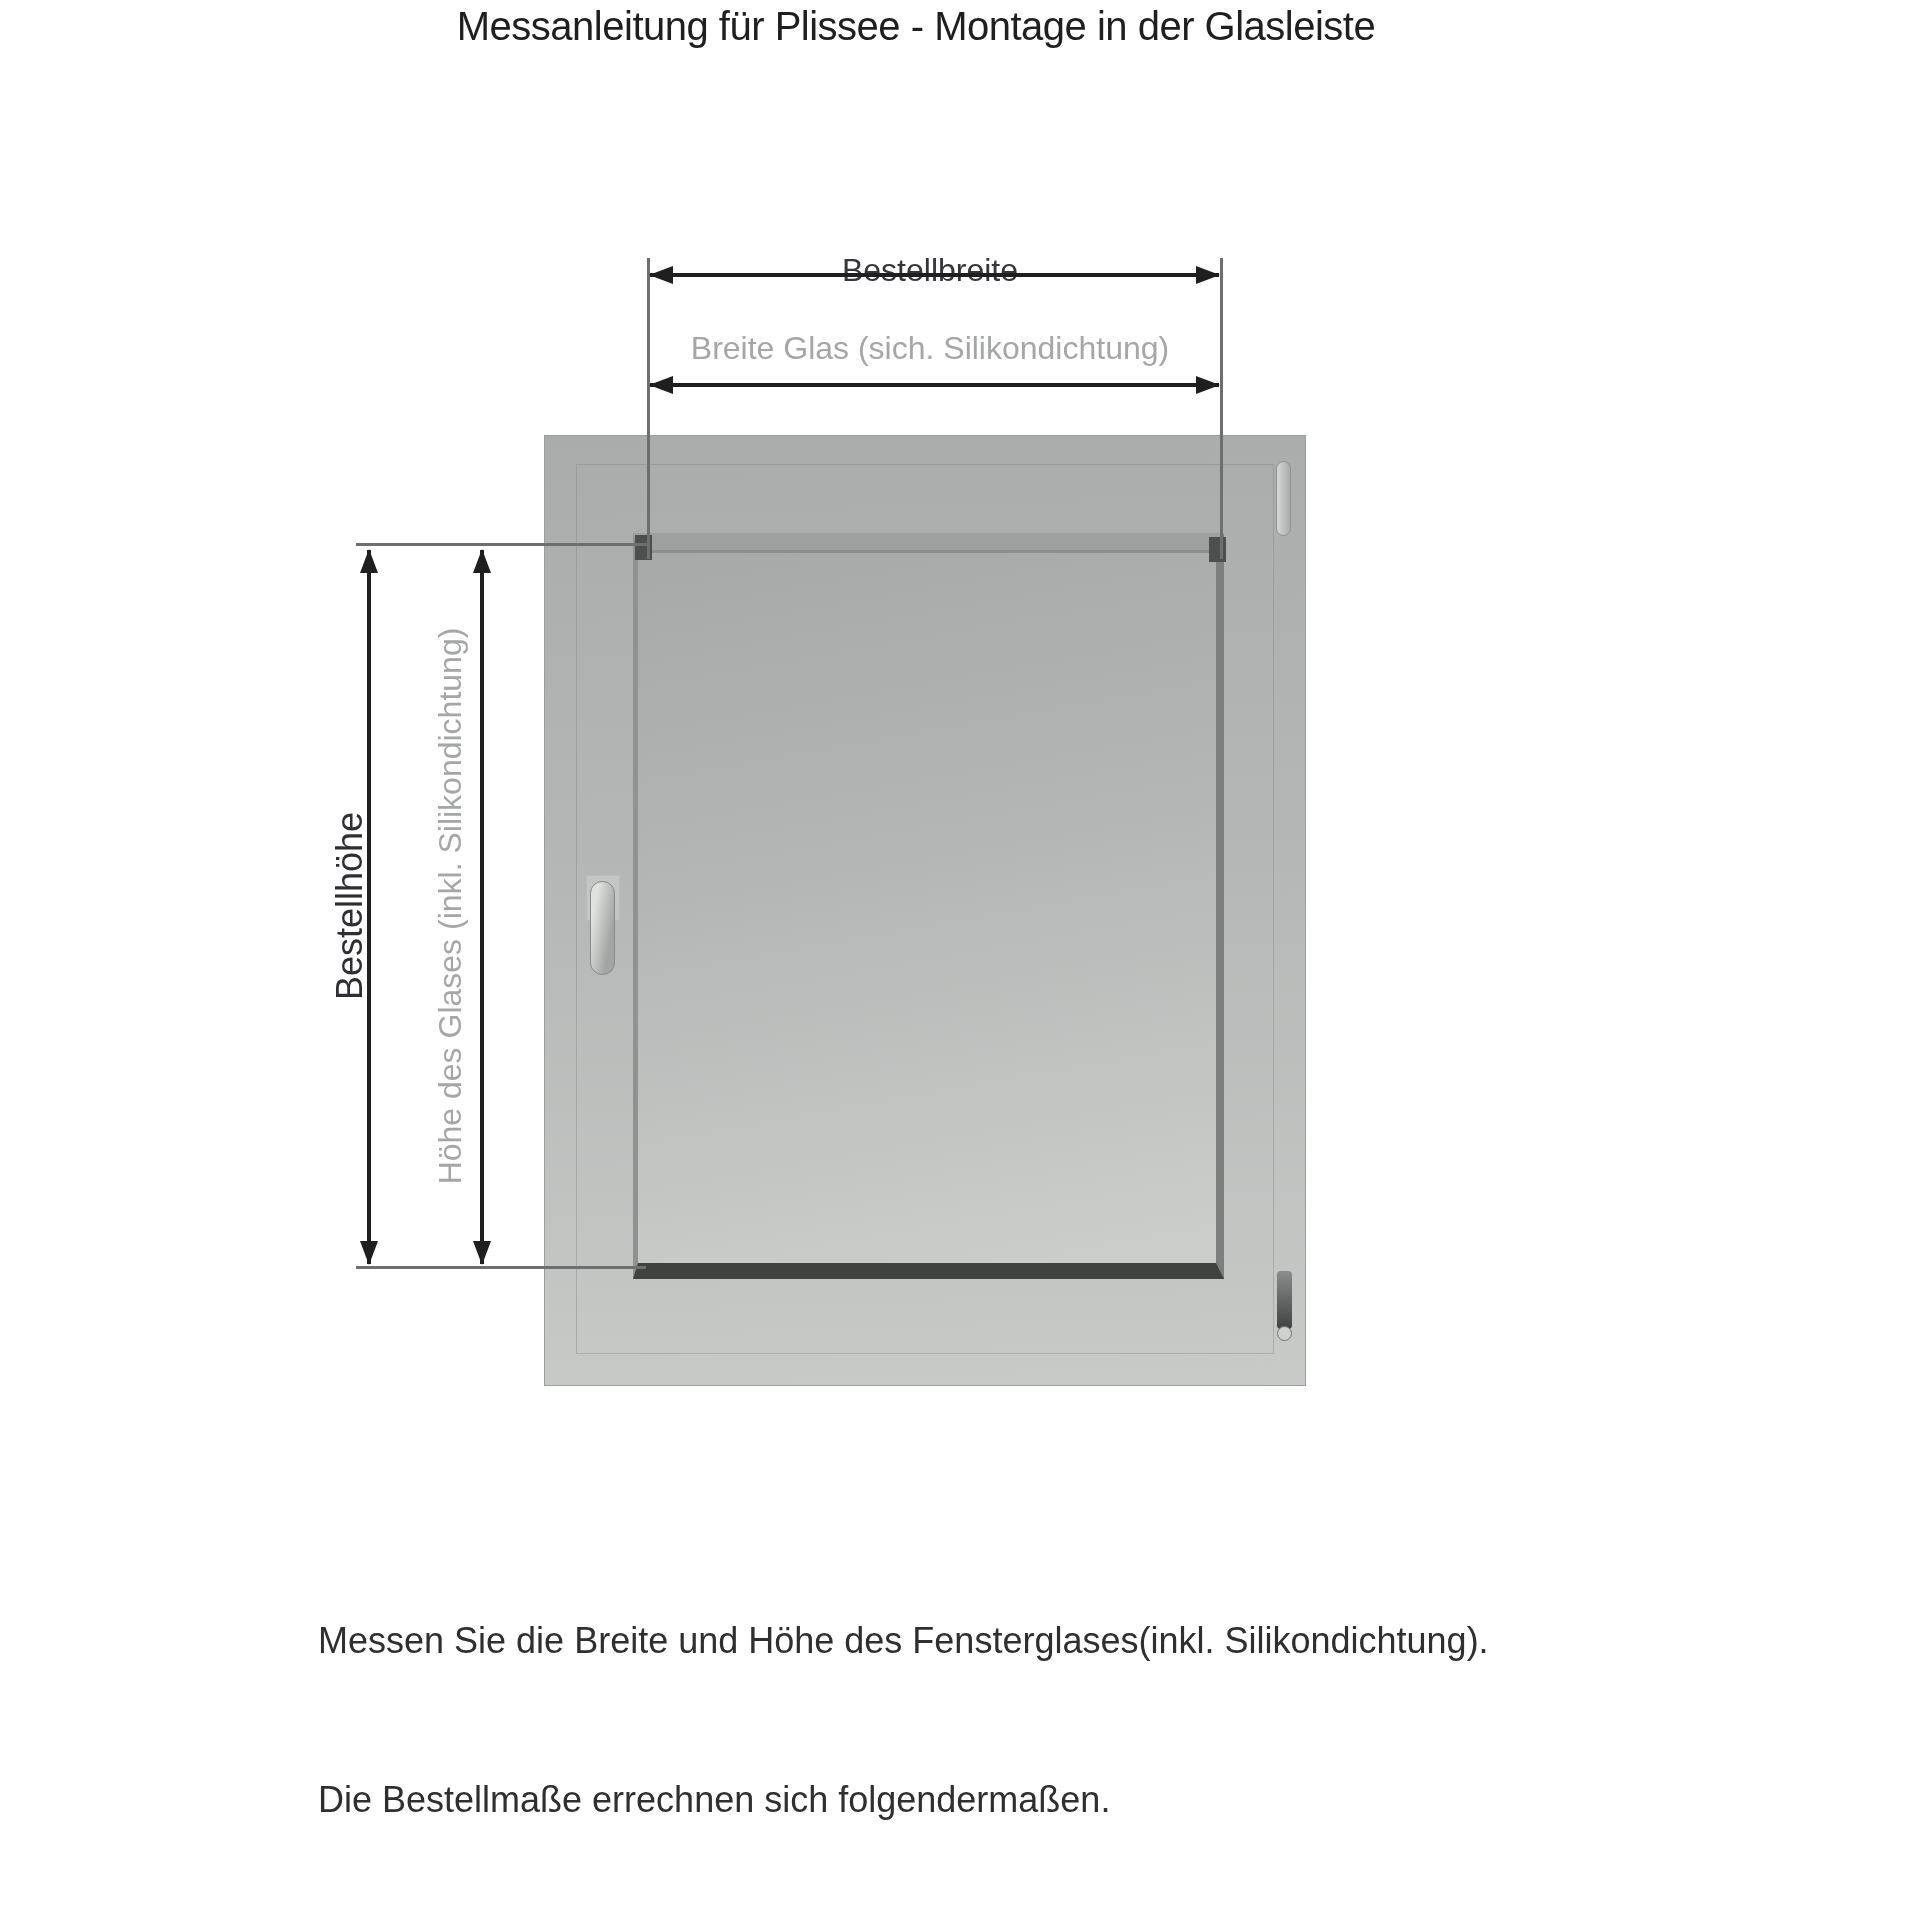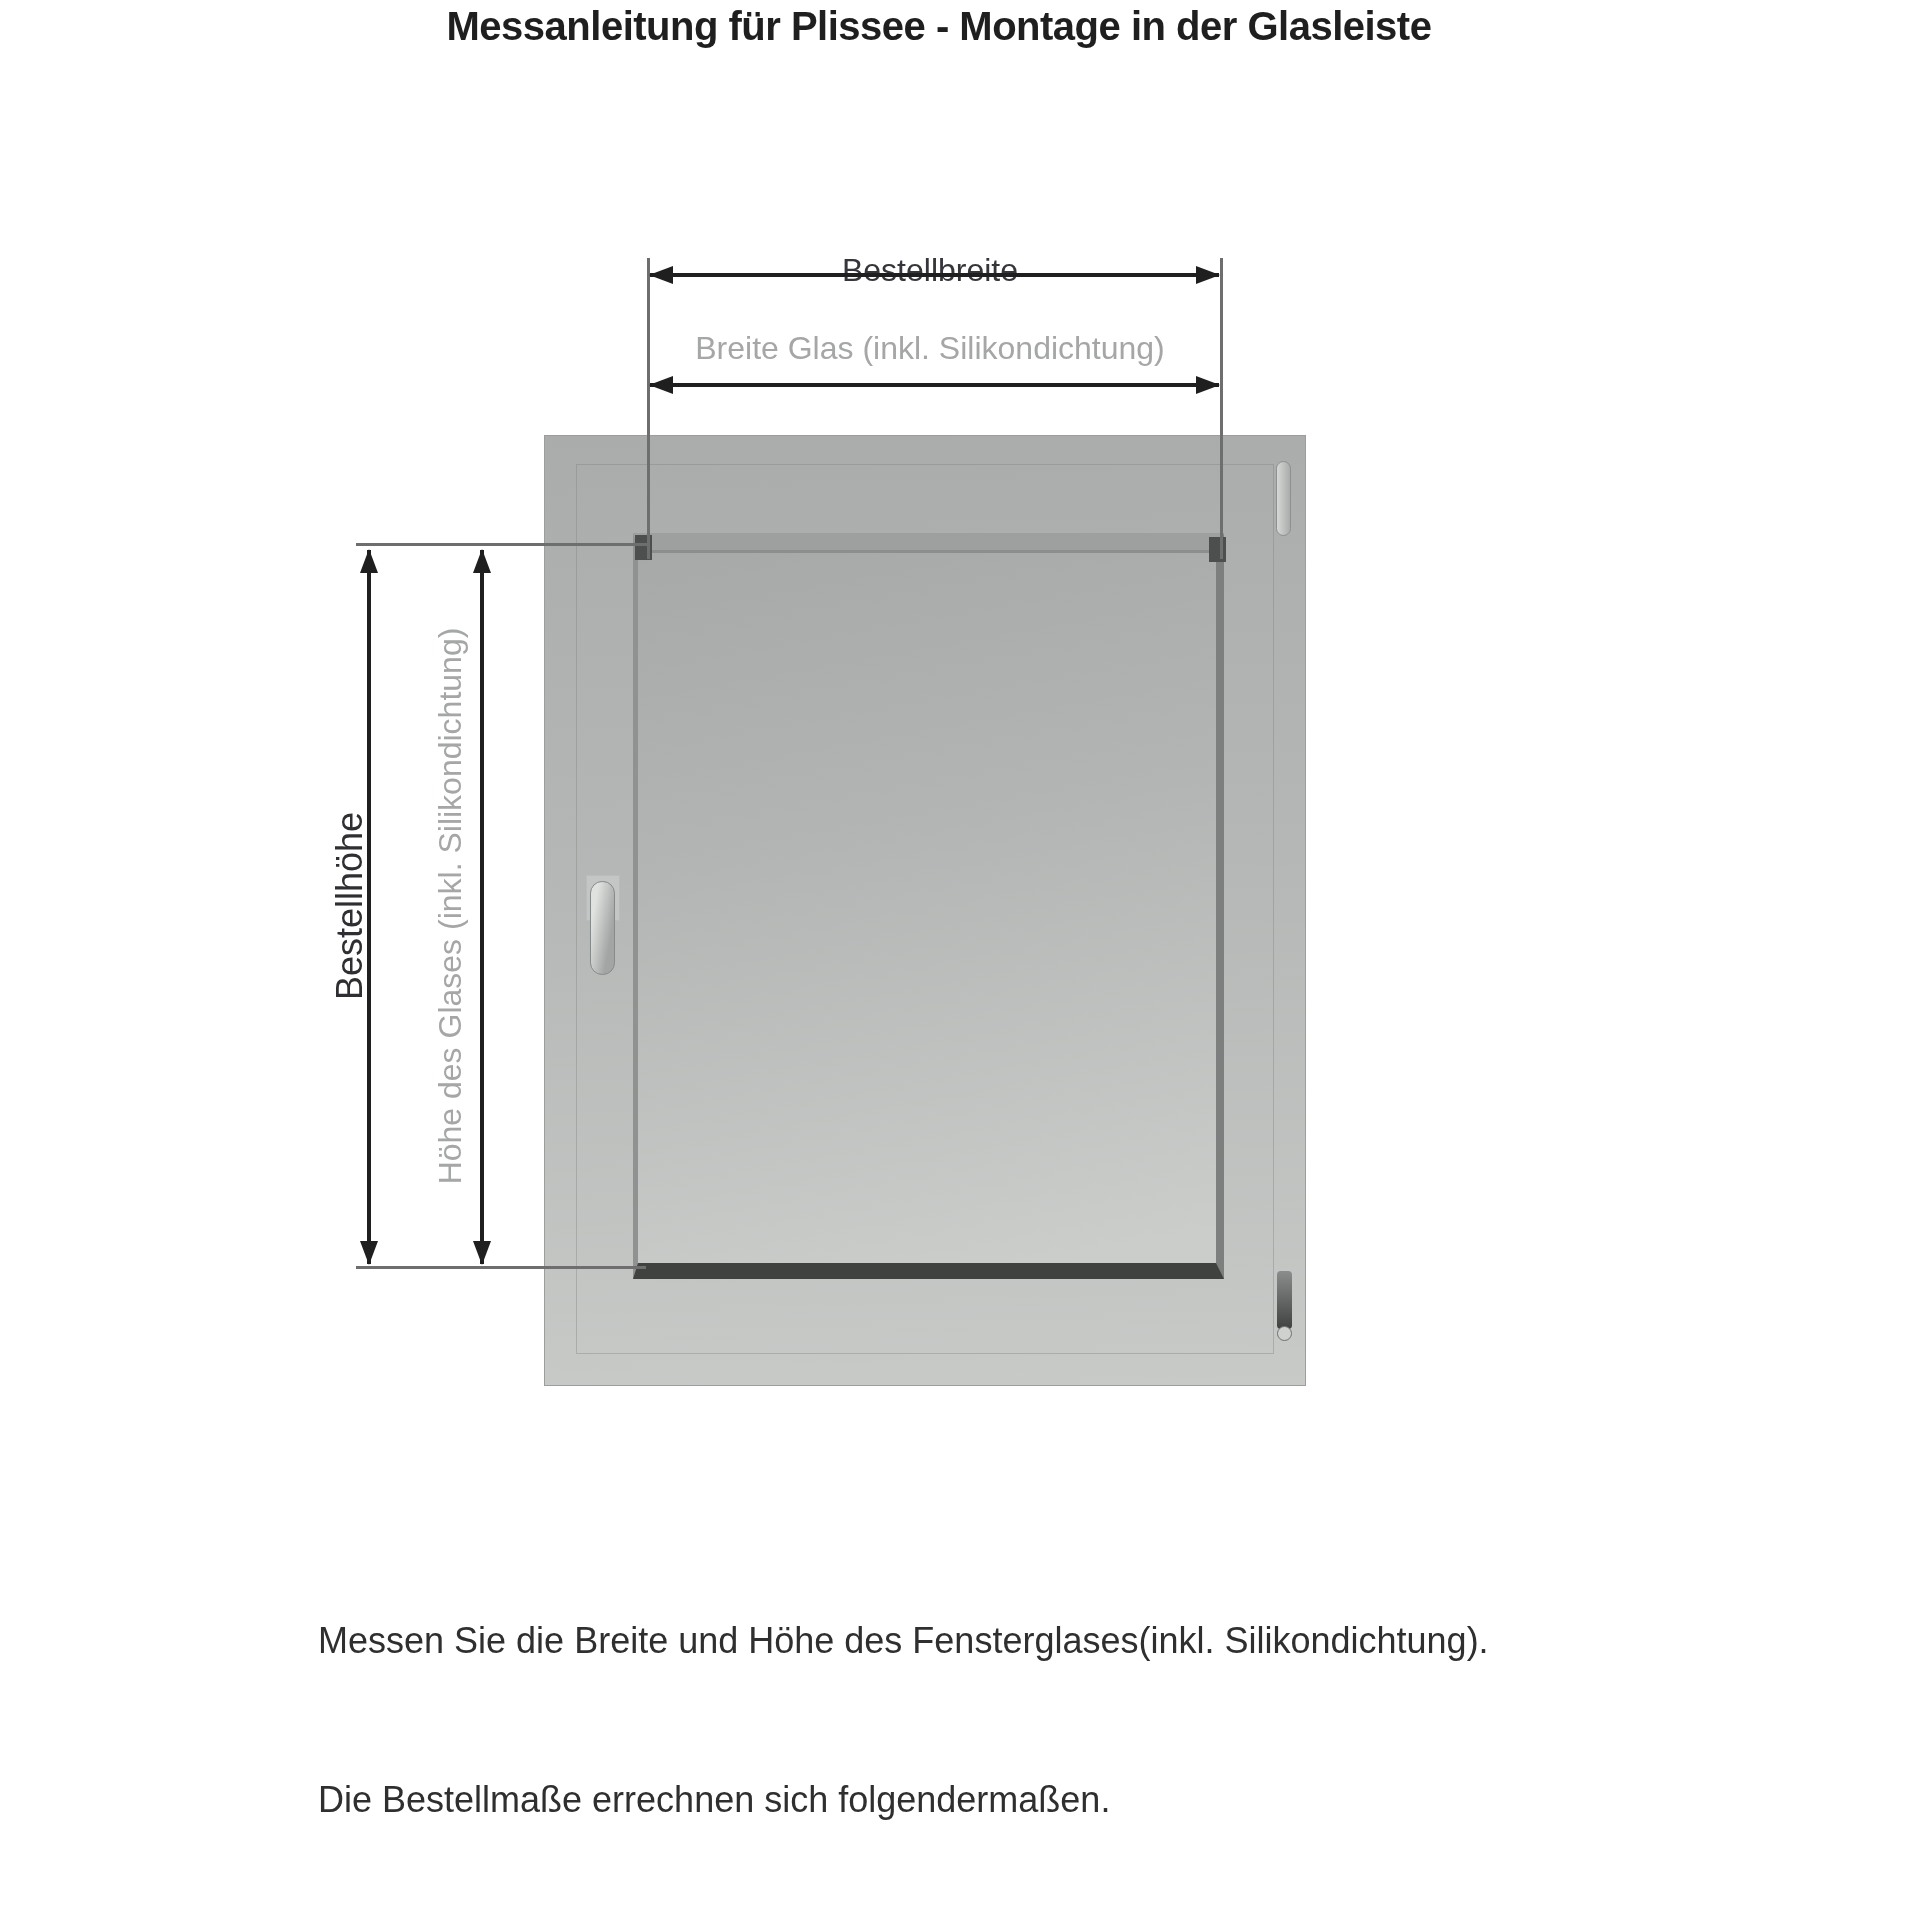--- a/index.html
+++ b/index.html
@@ -4,22 +4,22 @@
 <style>
   html,body { margin:0; padding:0; background:#ffffff; }
   .canvas {
     position:relative; width:1928px; height:1928px;
     background:#ffffff; overflow:hidden;
     font-family:"Liberation Sans", sans-serif;
     color:#2f2f2f;
   }
   
   .title {
-    position:absolute; left:374px; top:0px; width:1130px;
-    text-align:center; font-size:40px; font-weight:700;
+    position:absolute; left:351px; top:0px; width:1130px;
+    text-align:center; font-size:40px; font-weight:400;
     letter-spacing:-0.5px; color:#1f1f1f; line-height:53px;
     white-space:pre;
   }
   
   .window-frame {
     position:absolute; left:544px; top:435px; width:762px; height:951px;
     background:linear-gradient(178deg,#a9acab 0%,#b4b7b5 45%,#c8cac8 100%);
     border:1.9px solid #9b9e9c; box-sizing:border-box;
   }
   .sash-line {
@@ -134,21 +134,21 @@
   <div class="hinge-bottom-knob"></div>
 
   <div class="ext-line ext-v" style="left:647px; top:258px; height:301px;"></div>
   <div class="ext-line ext-v" style="left:1220px; top:258px; height:301px;"></div>
   <div class="ext-line ext-h" style="left:356px; top:543px; width:294px;"></div>
   <div class="ext-line ext-h" style="left:356px; top:1266px; width:290px;"></div>
 
   <div class="h-label label-dark" style="left:930px; top:224px;">Bestellbreite</div>
   <div class="arrow-h" style="left:650px; top:273px; width:569px;"></div>
 
-  <div class="h-label label-gray" style="left:930px; top:330px;">Breite Glas (inkl. Silikondichtung)</div>
+  <div class="h-label label-gray" style="left:930px; top:330px;">Breite Glas (sich. Silikondichtung)</div>
   <div class="arrow-h" style="left:650px; top:383px; width:569px;"></div>
 
   <div class="arrow-v" style="left:367px; top:550px; height:714px;"></div>
   <div class="arrow-v" style="left:480px; top:550px; height:714px;"></div>
 
   <div class="v-label label-dark-v" style="left:350px; top:906px;">Bestellhöhe</div>
   <div class="v-label label-gray" style="left:450px; top:906px;">Höhe des Glases (inkl. Silikondichtung)</div>
 
   <div class="textblock">
     <p>Messen Sie die Breite und Höhe des Fensterglases(inkl. Silikondichtung).</p>

